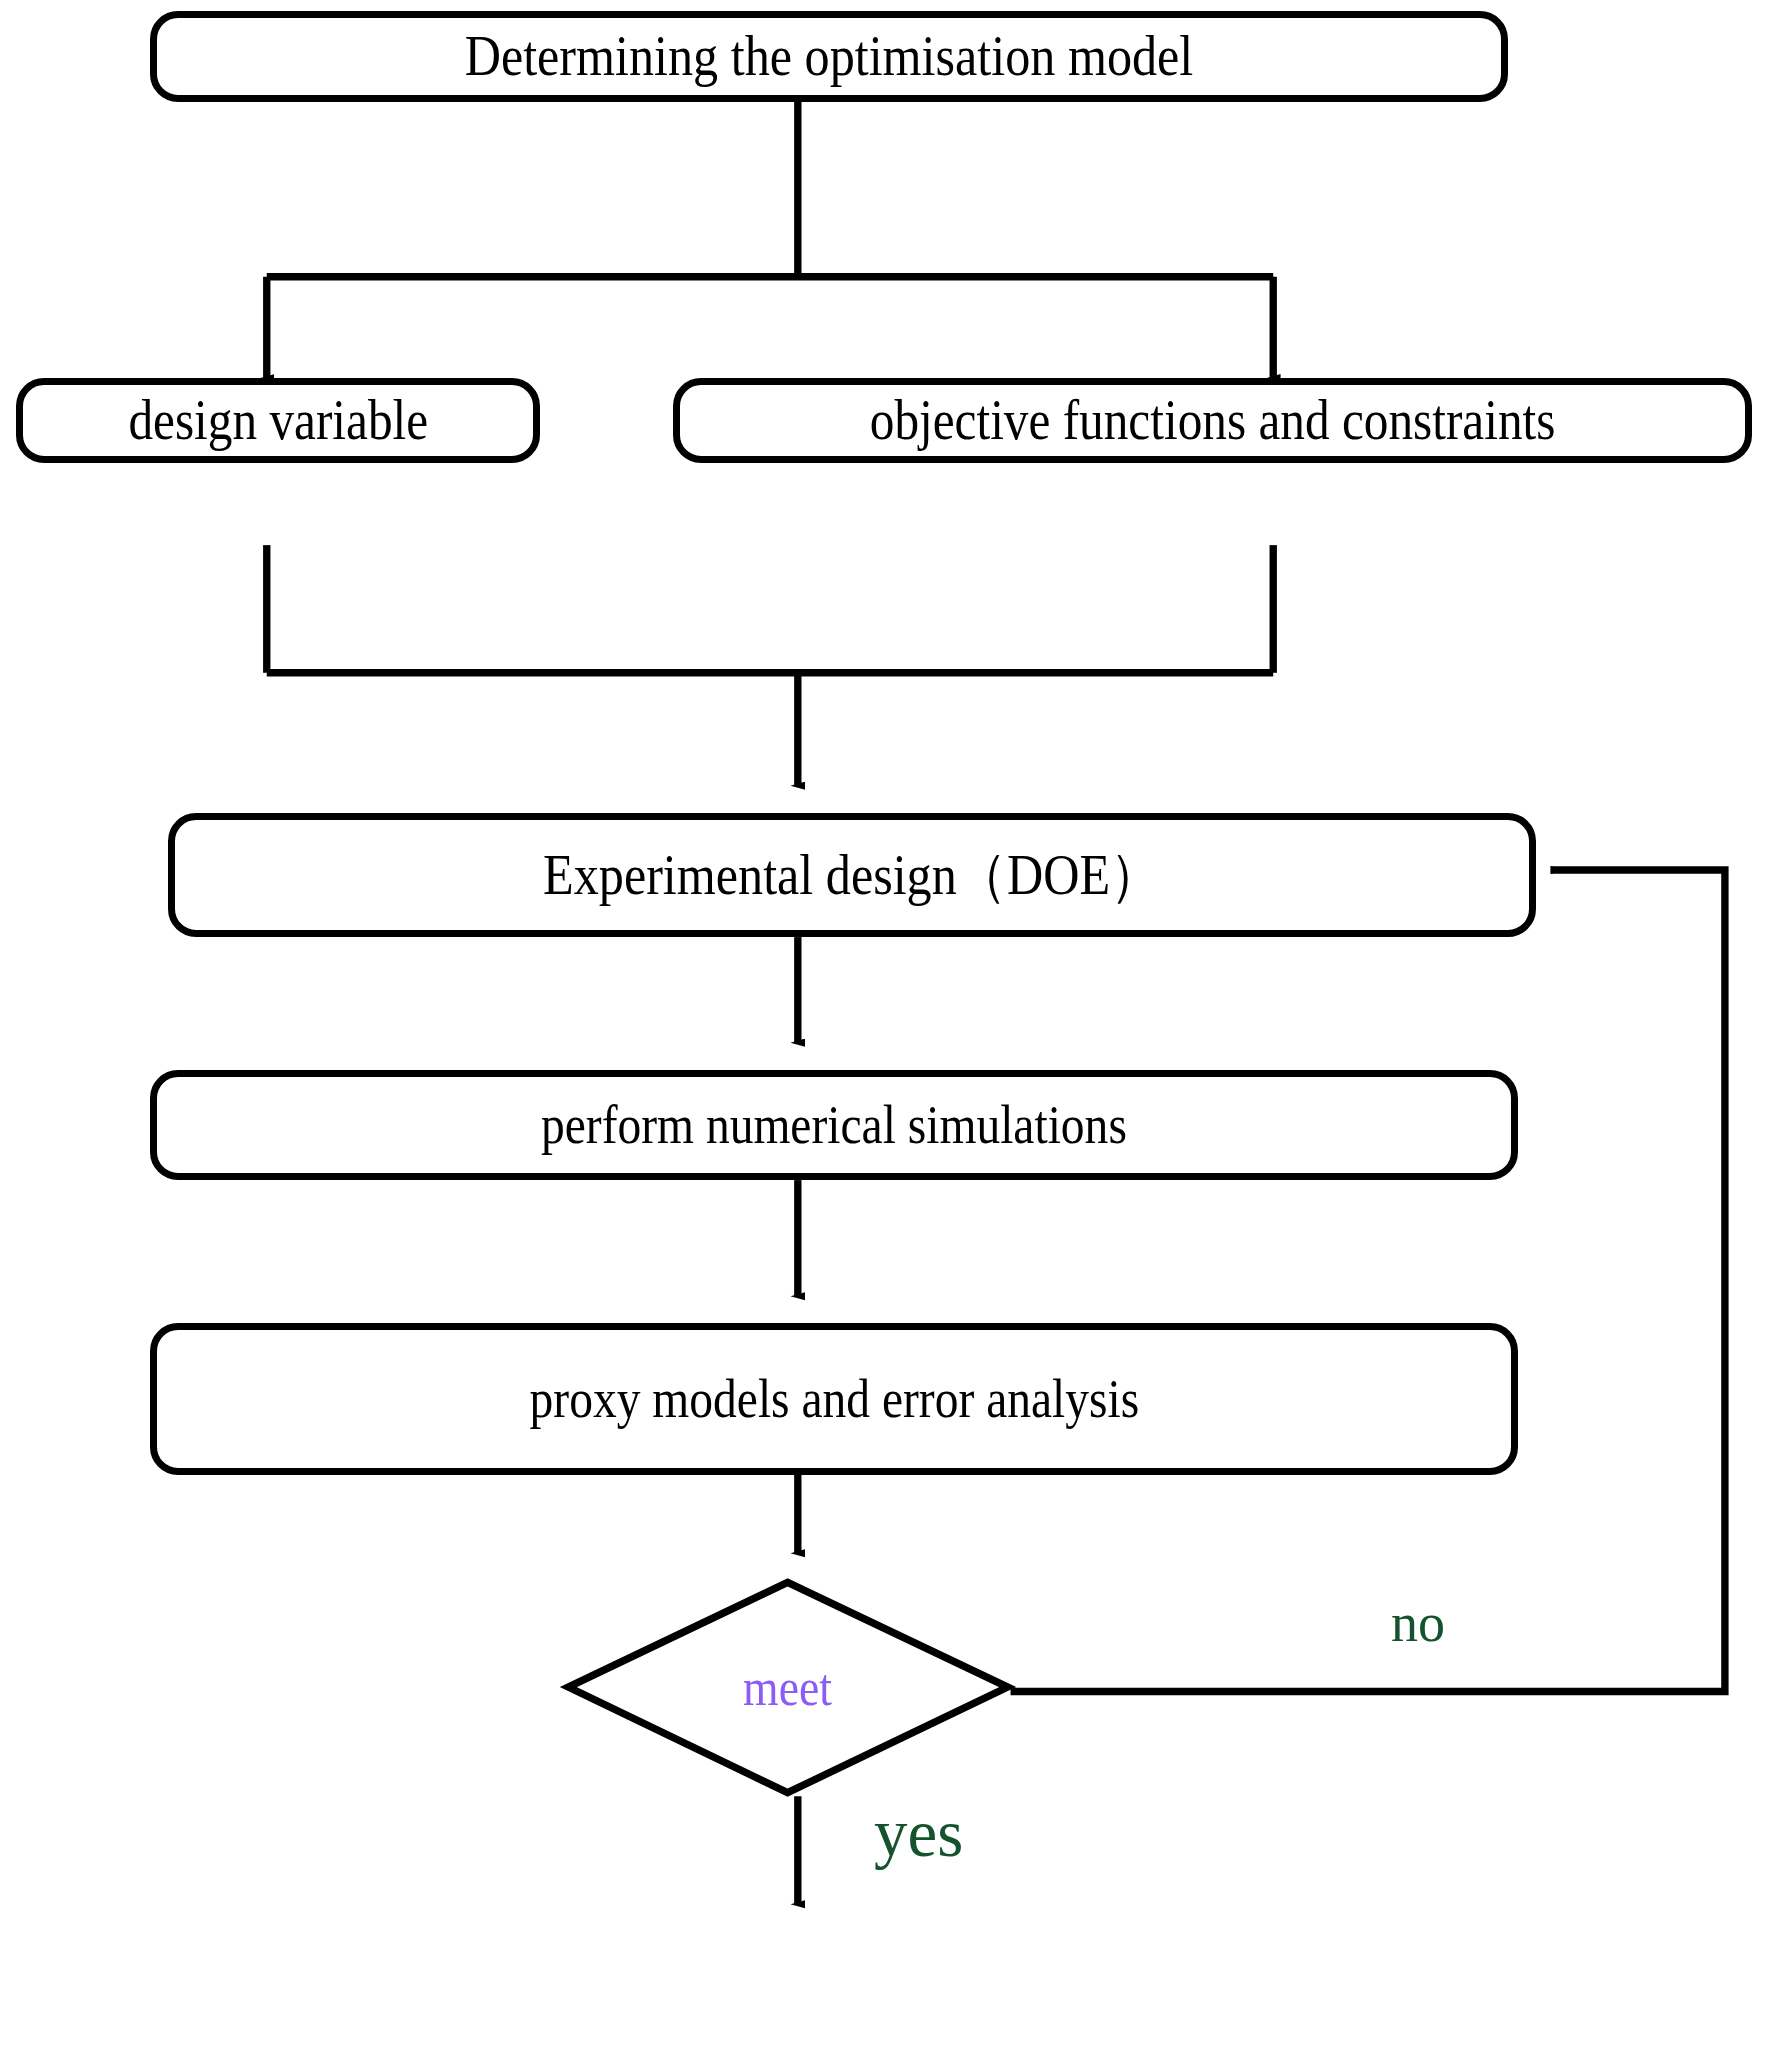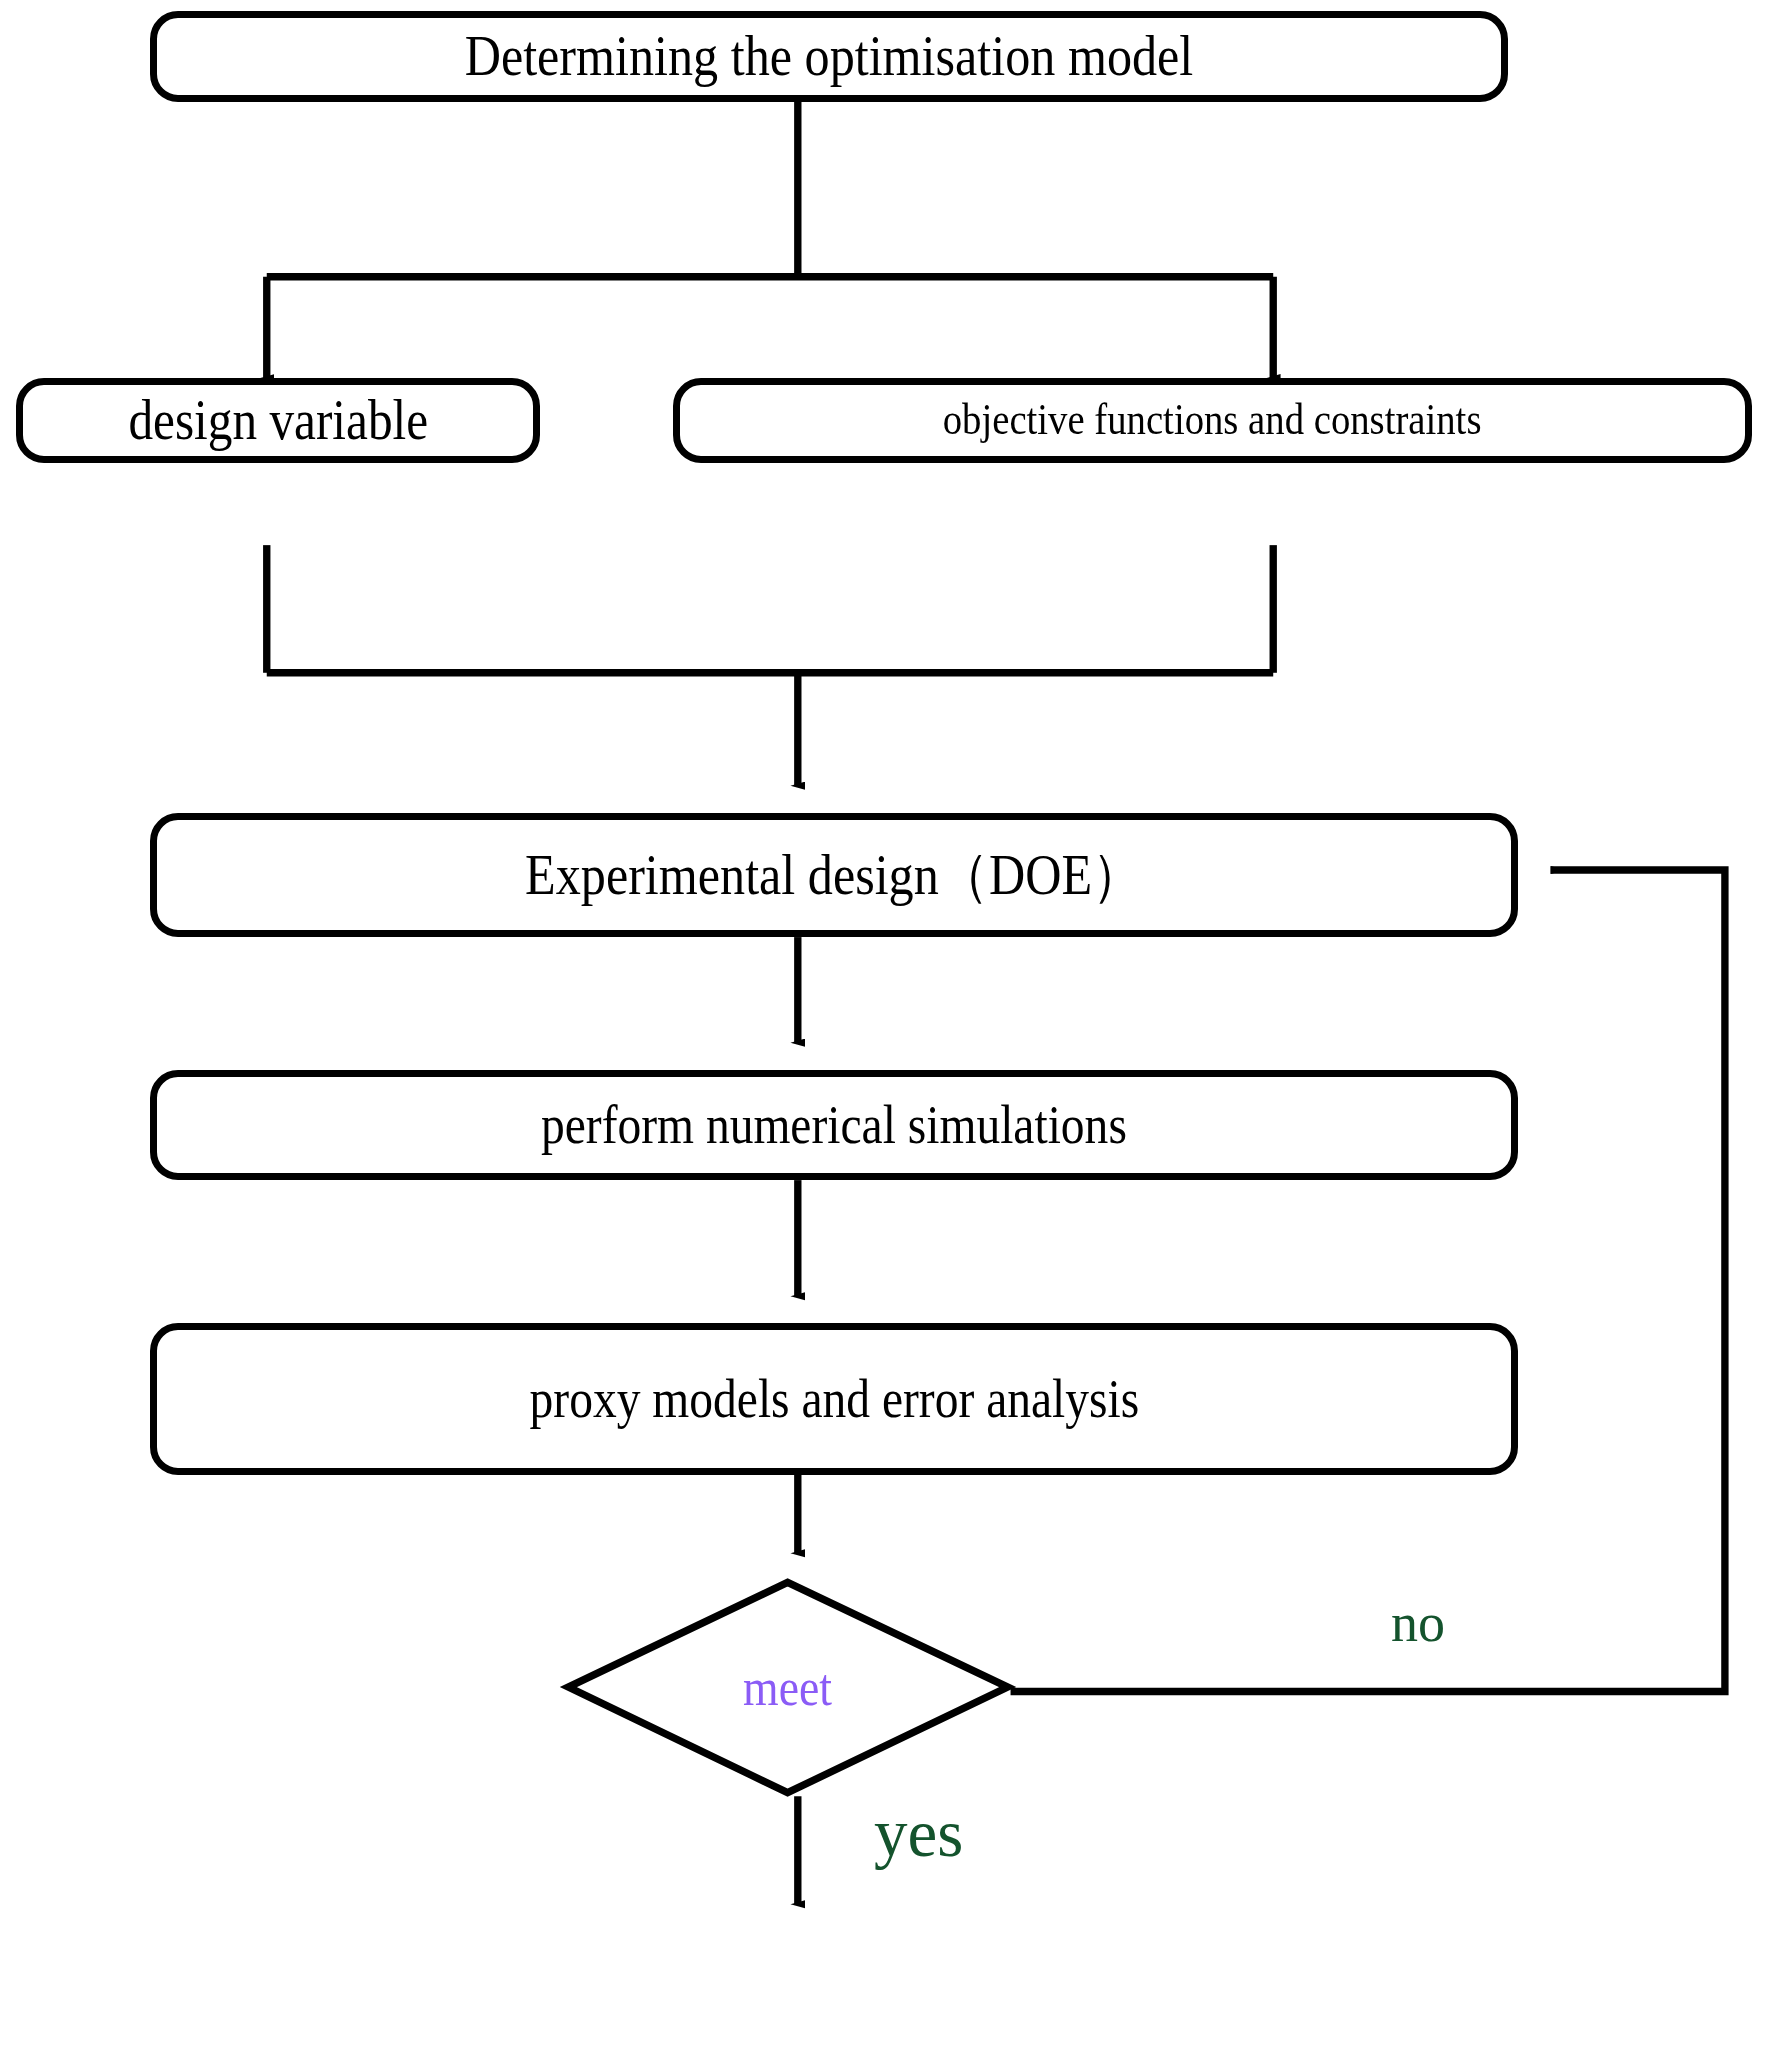--- a/index.html
+++ b/index.html
@@ -122,25 +122,25 @@
   </svg>
 
   <div class="node" style="left:150px; top:10.6px; width:1358px; height:91px; font-size:57px;">
     <span class="node-label">Determining the optimisation model</span>
   </div>
 
   <div class="node" style="left:16.4px; top:378px; width:524px; height:85px; font-size:56px;">
     <span class="node-label">design variable</span>
   </div>
 
-  <div class="node" style="left:673px; top:378px; width:1079px; height:85px; font-size:44px;">
+  <div class="node" style="left:673px; top:378px; width:1079px; height:85px; font-size:56px;">
     <span class="node-label">objective functions and constraints</span>
   </div>
 
-  <div class="node" style="left:150px; top:813px; width:1368px; height:124px; font-size:57px;">
+  <div class="node" style="left:168px; top:813px; width:1368px; height:124px; font-size:57px;">
     <span class="node-label">Experimental design（DOE）</span>
   </div>
 
   <div class="node" style="left:150px; top:1070px; width:1368px; height:110px; font-size:54px;">
     <span class="node-label">perform numerical simulations</span>
   </div>
 
   <div class="node" style="left:150px; top:1323px; width:1368px; height:152px; font-size:54px;">
     <span class="node-label">proxy models and error analysis</span>
   </div>

